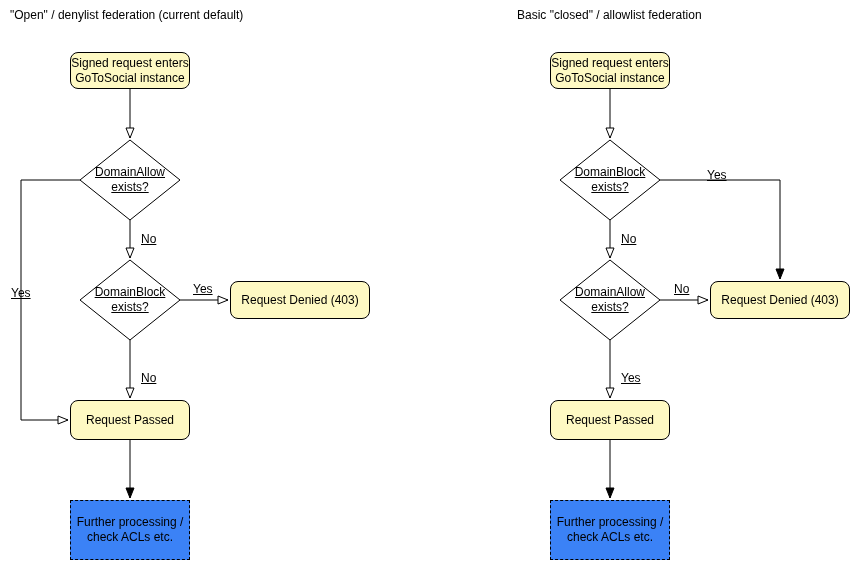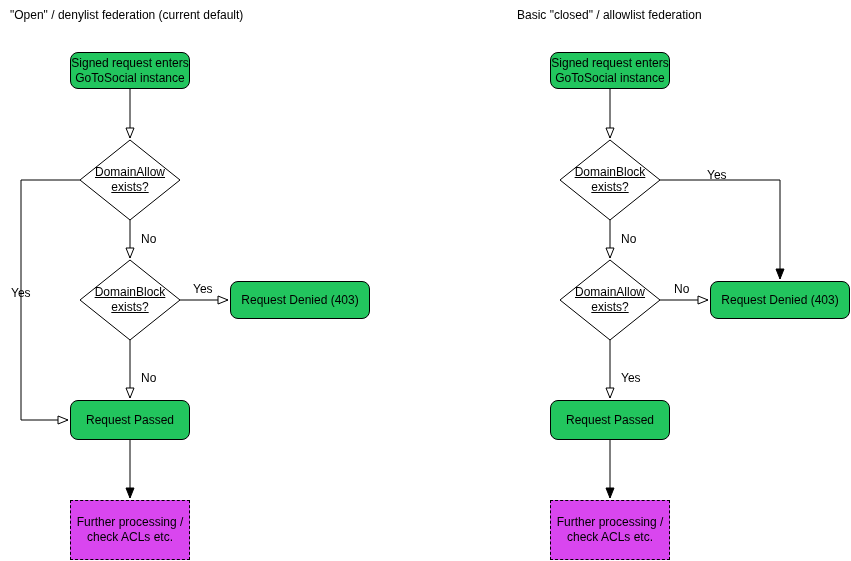--- a/index.html
+++ b/index.html
@@ -19,48 +19,49 @@
   }
   .chart-title {
     position: absolute;
     font-size: 12px;
     line-height: 15px;
     white-space: nowrap;
   }
   .node {
     position: absolute;
     box-sizing: border-box;
-    background: #22c55e;
+    background: #fef9c3;
     border: 1px solid #000000;
     display: flex;
     align-items: center;
     justify-content: center;
     text-align: center;
     font-size: 12px;
     line-height: 15px;
     white-space: pre-line;
   }
   .rounded { border-radius: 8px; }
-  .dashed  { border-style: dashed; background: #d946ef; }
+  .dashed  { border-style: dashed; background: #3b82f6; }
   .diamond-label {
     position: absolute;
     display: flex;
     align-items: center;
     justify-content: center;
     text-align: center;
     font-size: 12px;
     line-height: 15px;
     white-space: pre-line;
     text-decoration: underline;
   }
   .edge-label {
     position: absolute;
     font-size: 12px;
     line-height: 13px;
     white-space: nowrap;
+    text-decoration: underline;
   }
 </style>
 </head>
 <body>
 
 <div id="canvas">
 
   <svg id="wires" width="851" height="561" viewBox="0 0 851 561" xmlns="http://www.w3.org/2000/svg">
     <defs>
       <marker id="arrow-open" markerUnits="userSpaceOnUse" markerWidth="12" markerHeight="10" refX="11" refY="5" orient="auto">

